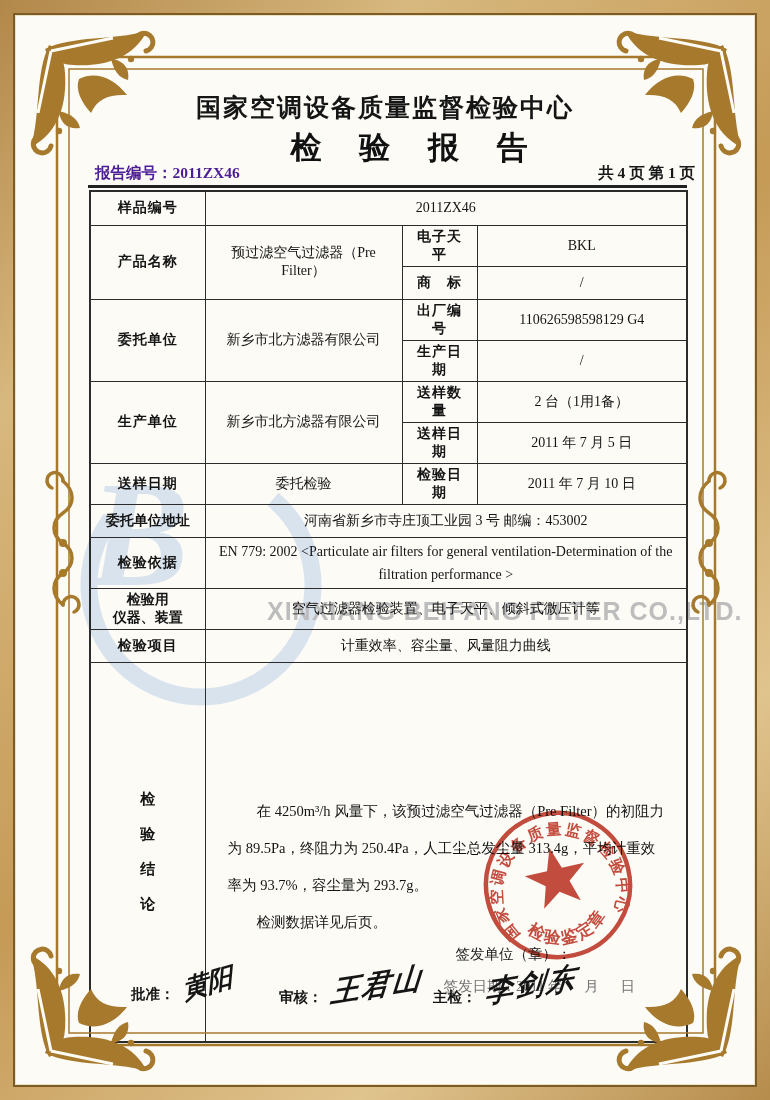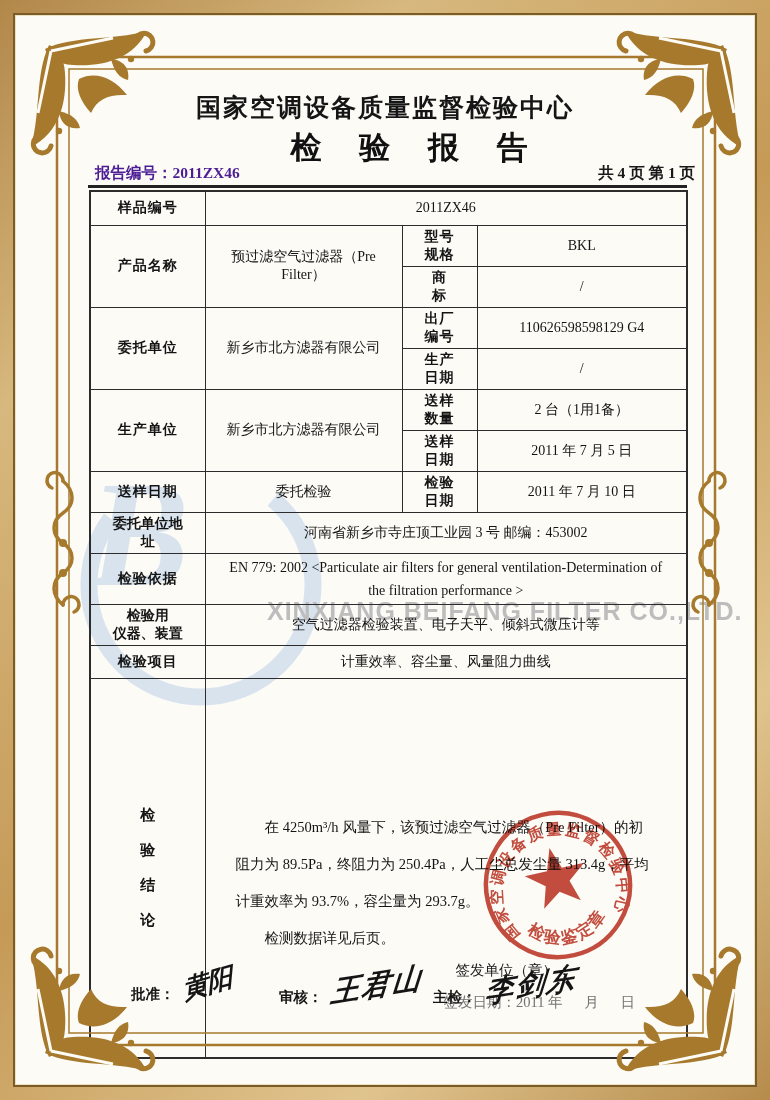--- a/index.html
+++ b/index.html
@@ -52,21 +52,21 @@
   
   table.rpt{
     position:absolute;left:74px;top:175px;z-index:2;
     width:597px;height:783px;border-collapse:collapse;table-layout:fixed;
     background:transparent;
   }
   table.rpt td{
     border:1.5px solid #2c2c2c;
     font-size:14px;color:#141414;
     text-align:center;vertical-align:middle;
-    padding:2px 16px;overflow:hidden;
+    padding:2px 8px;overflow:hidden;
     background:transparent;
   }
   table.rpt{border:2.5px solid #2c2c2c;}
   td.lab{font-weight:600;letter-spacing:1px;}
   td.left{text-align:left;padding-left:16px;}
   td.en{font-size:13.5px;line-height:1.65;letter-spacing:0;}
   td.concl{position:relative;vertical-align:top;text-align:left;}
   .concl-label{
     height:100%;display:flex;flex-direction:column;align-items:center;justify-content:center;
     gap:16px;font-weight:600;font-size:15px;
@@ -157,21 +157,21 @@
           <col style="width:210px">
         </colgroup>
       <tbody>
           <tr style="height:34px">
         <td class="lab">样品编号</td>
         <td class="left" colspan="3">2011ZX46</td>
       </tr>
       <tr style="height:33px">
         <td class="lab" rowspan="2">产品名称</td>
         <td rowspan="2">预过滤空气过滤器（Pre Filter）</td>
-        <td class="lab">型号规格</td>
+        <td class="lab">电子天平</td>
         <td>BKL</td>
       </tr>
       <tr style="height:33px">
         <td class="lab">商　标</td>
         <td>/</td>
       </tr>
       <tr style="height:30px">
         <td class="lab" rowspan="2">委托单位</td>
         <td rowspan="2">新乡市北方滤器有限公司</td>
         <td class="lab">出厂编号</td>

